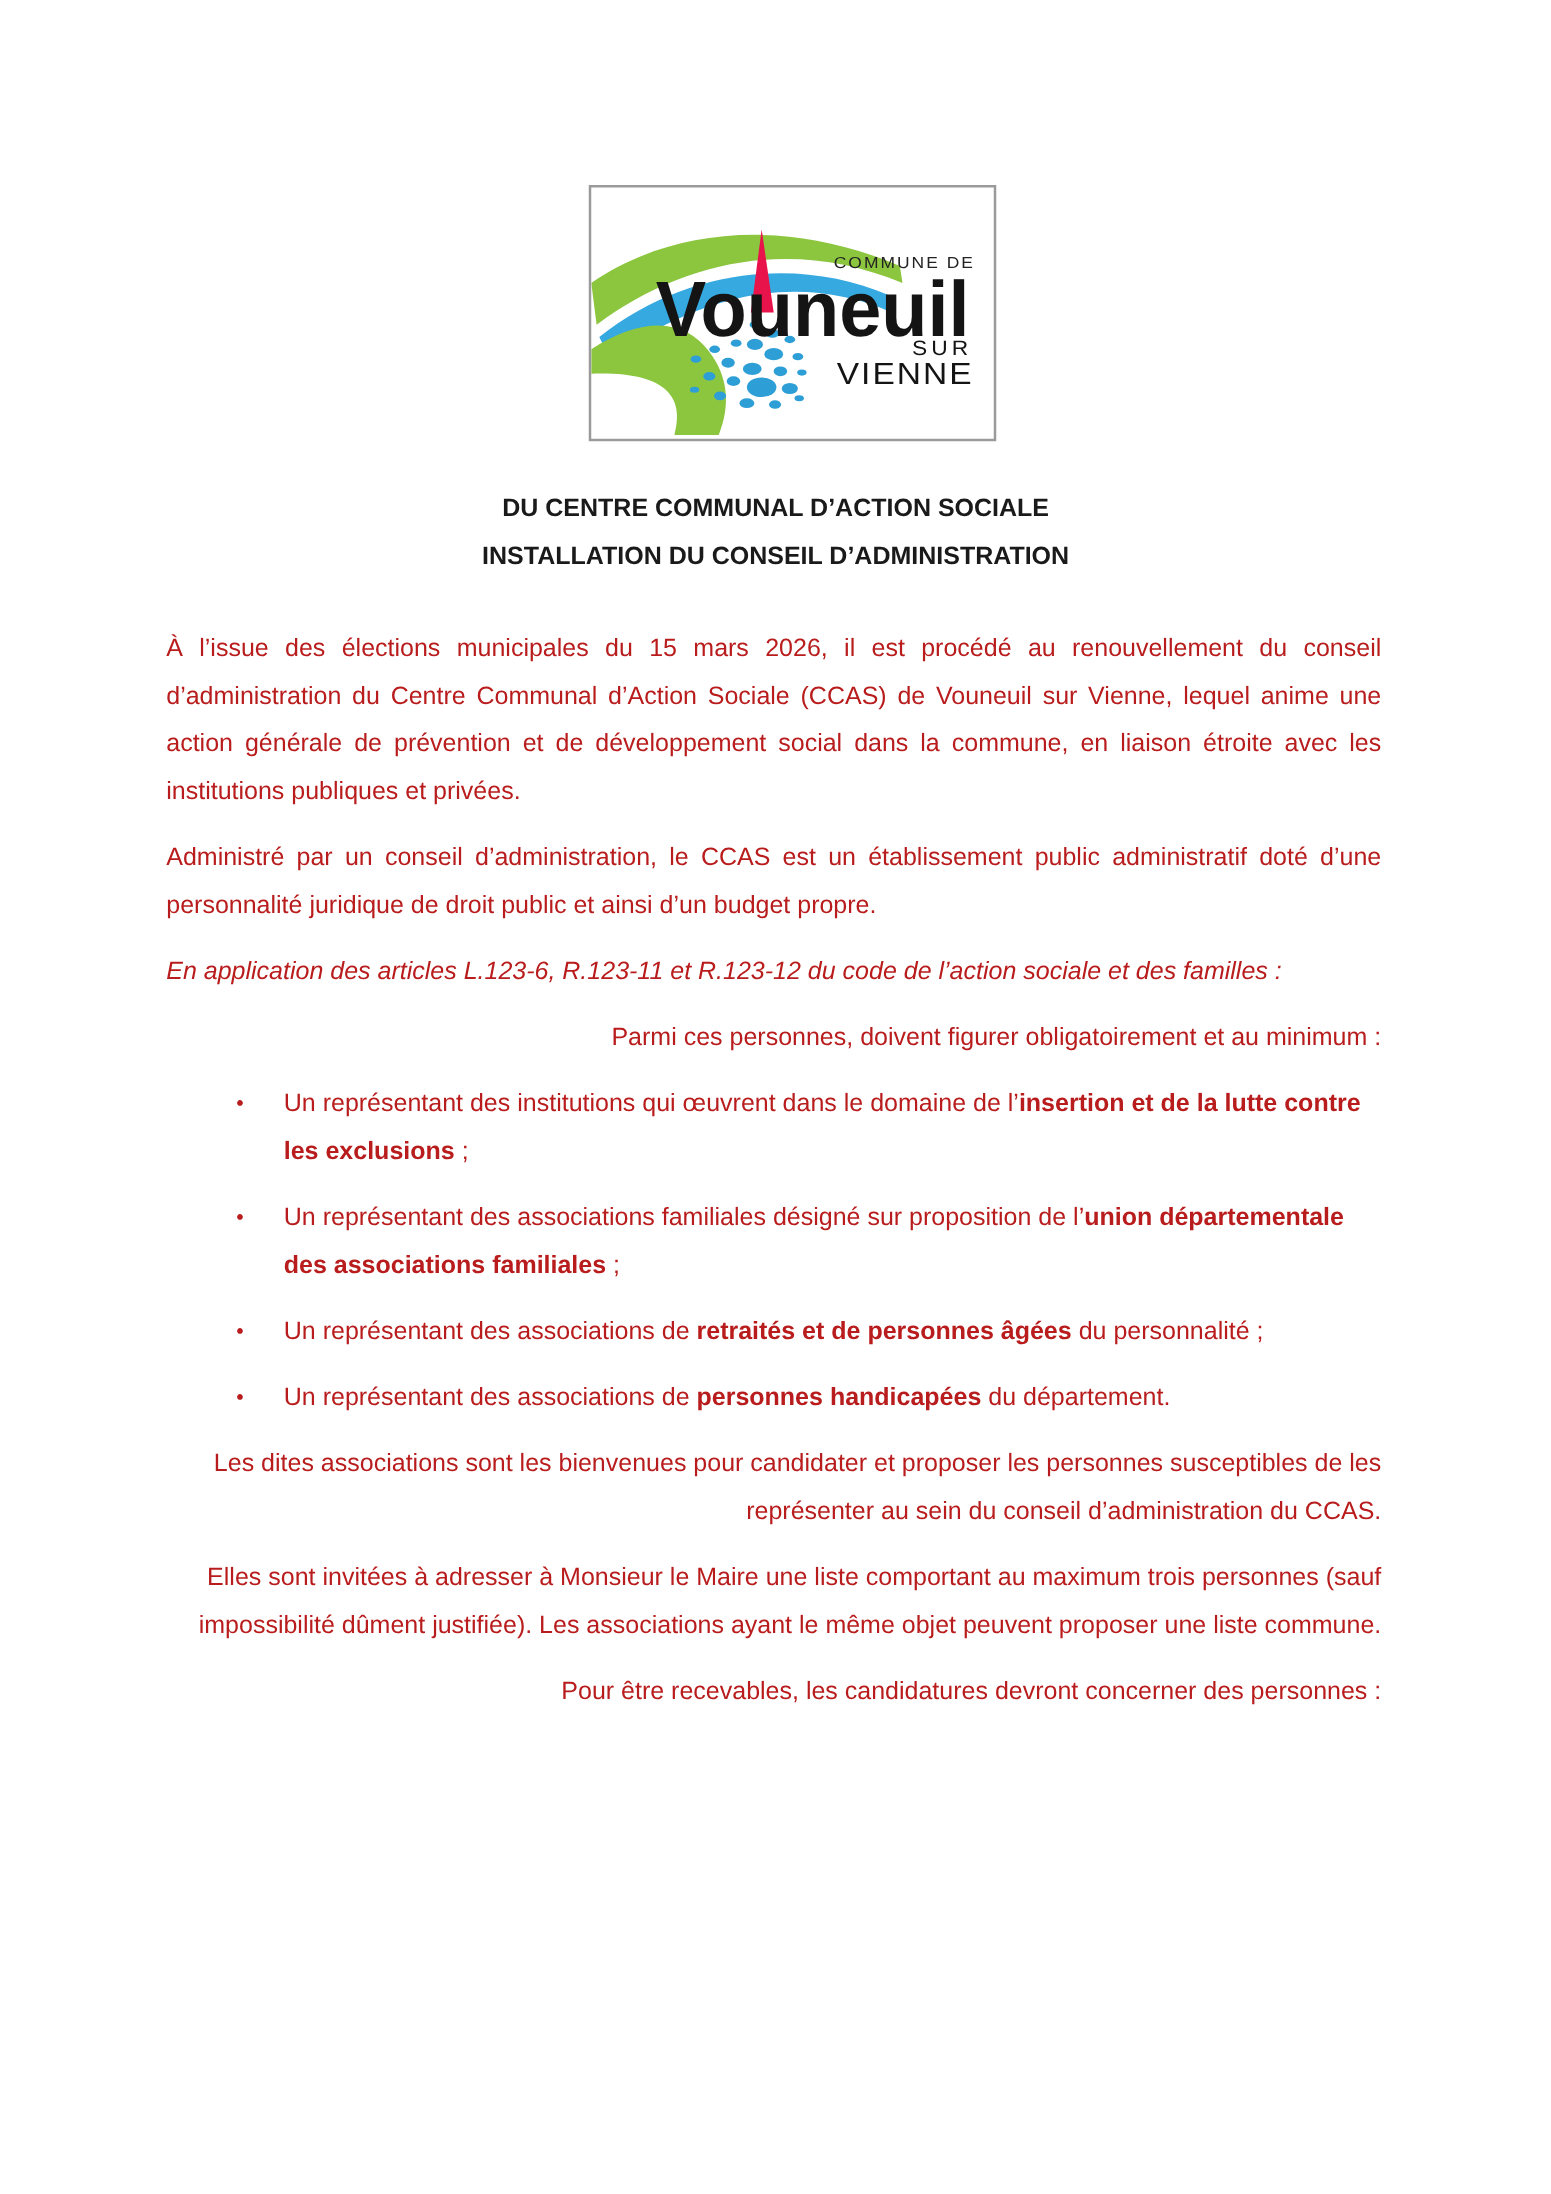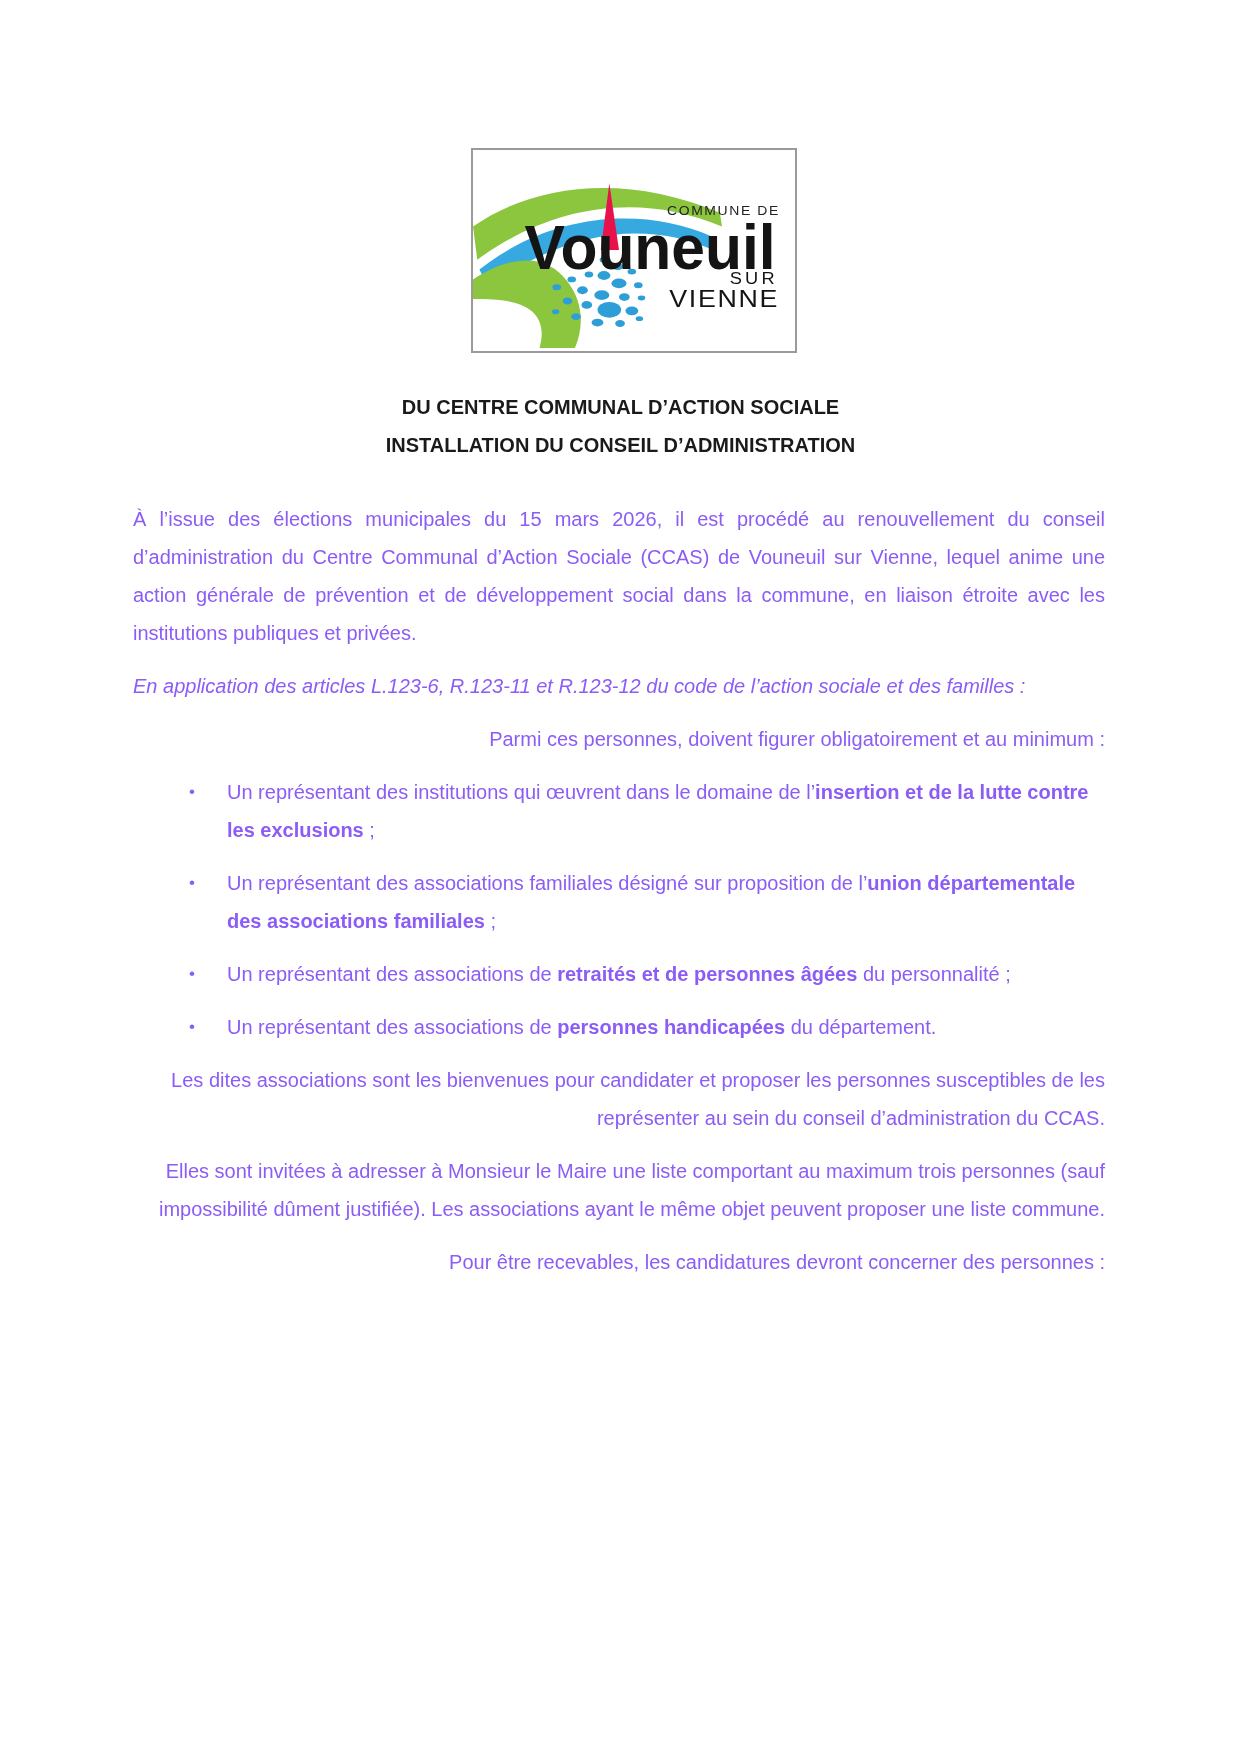--- a/index.html
+++ b/index.html
@@ -23,21 +23,21 @@
   .logo-box svg{display:block;width:100%;height:100%;}
 
   .doc-title{
     position:absolute;top:388px;left:0;width:1241px;
     text-align:center;font-weight:bold;
     font-size:20px;line-height:38px;color:#1a1a1a;
   }
 
   .doc-body{
     position:absolute;top:500px;left:133px;width:972px;
-    font-size:20px;line-height:38px;color:#8b5cf6;
+    font-size:20px;line-height:38px;color:#b91c1c;
   }
   .doc-body p{margin:0 0 15px 0;text-align:right;}
   .doc-body p.just{text-align:justify;}
   .doc-body p.ital{font-style:italic;text-align:justify;}
   ul.bullets{list-style:none;margin:0;padding:0;}
   ul.bullets li{position:relative;padding-left:94px;margin:0 0 15px 0;}
   ul.bullets li .marker{position:absolute;left:56px;top:0;font-size:17px;}
   .b{font-weight:bold;}
 </style>
 </head>
@@ -88,20 +88,21 @@
     </svg>
   </div>
 
   <div class="doc-title">
     <div>DU CENTRE COMMUNAL D’ACTION SOCIALE</div>
     <div>INSTALLATION DU CONSEIL D’ADMINISTRATION</div>
   </div>
 
   <div class="doc-body">
     <p class="just">À l’issue des élections municipales du 15 mars 2026, il est procédé au renouvellement du conseil d’administration du Centre Communal d’Action Sociale (CCAS) de Vouneuil sur Vienne, lequel anime une action générale de prévention et de développement social dans la commune, en liaison étroite avec les institutions publiques et privées.</p>
+    <p class="just">Administré par un conseil d’administration, le CCAS est un établissement public administratif doté d’une personnalité juridique de droit public et ainsi d’un budget propre.</p>
     <p class="ital">En application des articles L.123-6, R.123-11 et R.123-12 du code de l’action sociale et des familles :</p>
     <p>Parmi ces personnes, doivent figurer obligatoirement et au minimum :</p>
 
     <ul class="bullets">
       <li>
         <span class="marker">•</span>
         <span>Un représentant des institutions qui œuvrent dans le domaine de l’</span><span class="b">insertion et de la lutte contre les exclusions</span><span> ;</span>
       </li>
       <li>
         <span class="marker">•</span>

